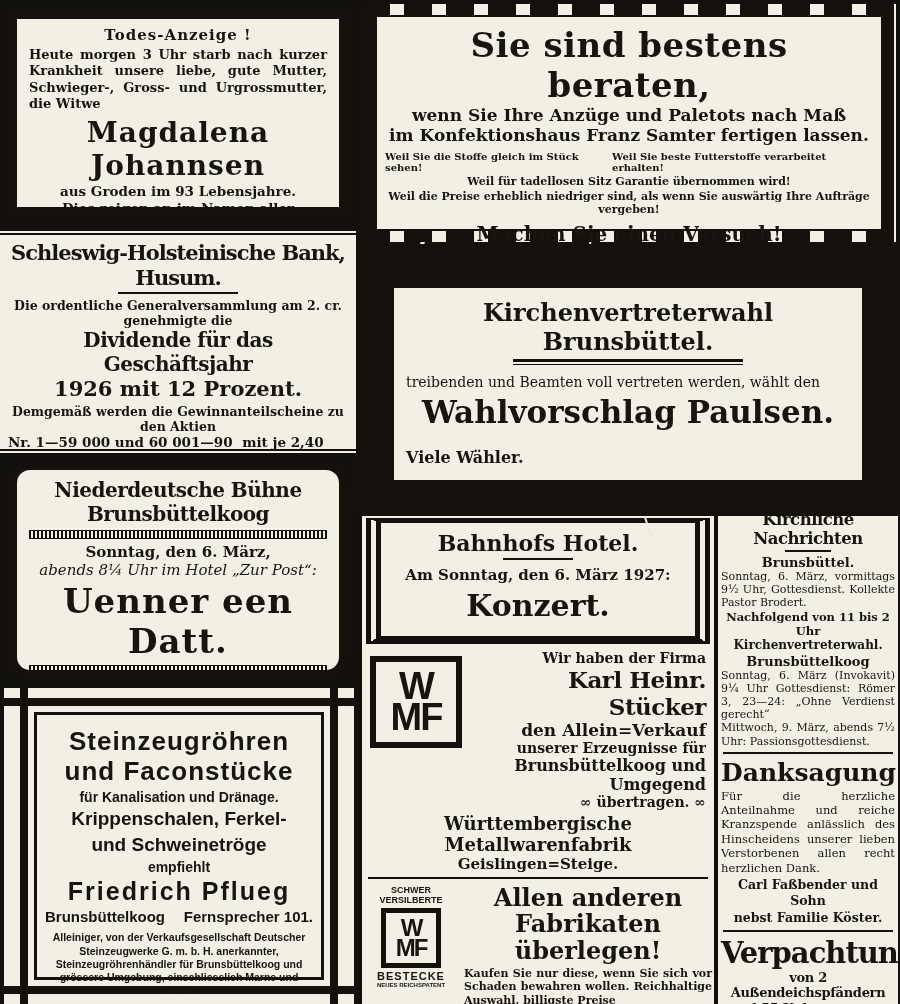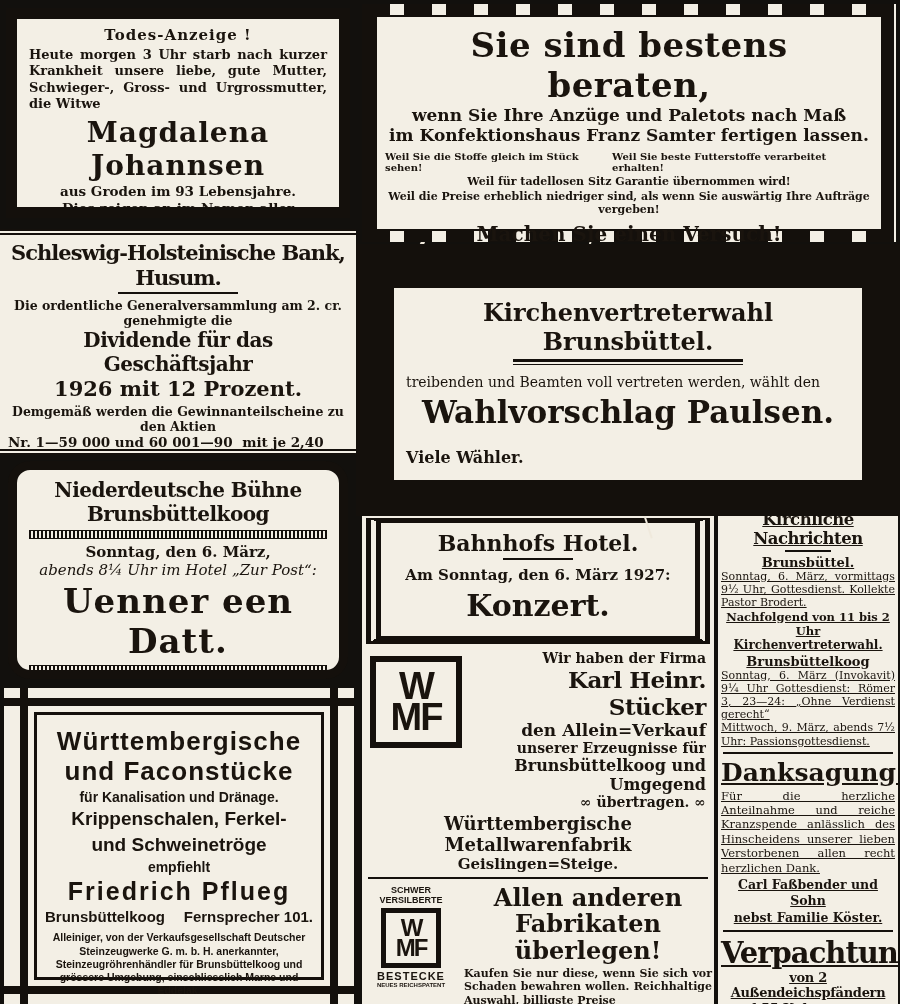--- a/index.html
+++ b/index.html
@@ -105,21 +105,21 @@
   .wmf2-grid { display:flex; gap:6px; }
   .wmf2-logoblock { width:94px; text-align:center; }
   .wmf2-top { font-size:9px; font-weight:bold; line-height:1.15; }
   .wmf2-bestecke { font-size:11px; font-weight:bold; letter-spacing:1px; }
   .wmf2-patent { font-size:6px; font-weight:bold; }
   .wmf2-right { flex:1; text-align:center; }
   .wmf2-h { font-size:24px; font-weight:bold; line-height:1.1; }
   .wmf2-body { font-size:11px; font-weight:bold; text-align:justify; margin-top:3px; line-height:1.2; }
 
   
-  .col-right { left:718px; top:508px; width:180px; height:496px; padding:2px 3px;text-decoration:underline; }
+  .col-right { left:718px; top:508px; width:180px; height:496px; padding:2px 3px; }
   .cn-title { font-size:16.5px; font-weight:bold; text-align:center; letter-spacing:-0.5px; }
   .cn-rule { width:46px; margin:2px auto 3px; border-top:2px solid #14100c; }
   .cn-sec { font-size:13px; font-weight:bold; text-align:center; margin-top:2px; }
   .cn-body { font-size:11px; text-align:justify; line-height:1.2; }
   .cn-line { font-size:11.5px; font-weight:bold; text-align:center; }
   .cn-bold { font-size:12px; font-weight:bold; text-align:center; }
   .rc-rule { border:none; border-top:2px solid #14100c; margin:4px 2px; }
   .dk-title { font-size:25px; font-weight:bold; text-align:center; }
   .dk-body { font-size:11.5px; text-align:justify; line-height:1.25; margin-top:2px; }
   .dk-sign { font-size:12.5px; font-weight:bold; text-align:center; line-height:1.25; margin-top:2px; }
@@ -166,21 +166,21 @@
   <div class="c theater-sub">Speel in dree Uptöög von Jan Fabricius.</div>
 
 </div>
 
 <div class="ad-stein paper sans">
   <div class="stein-bar-ht"></div>
   <div class="stein-bar-hb"></div>
   <div class="stein-bar-vl"></div>
   <div class="stein-bar-vr"></div>
   <div class="stein-inner">
-    <div class="stein-h">Württembergische</div>
+    <div class="stein-h">Steinzeugröhren</div>
     <div class="stein-h">und Faconstücke</div>
     <div class="stein-sub">für Kanalisation und Dränage.</div>
     <div class="stein-l">Krippenschalen, Ferkel-</div>
     <div class="stein-l">und Schweinetröge</div>
     <div class="stein-emp">empfiehlt</div>
     <div class="stein-name">Friedrich Pflueg</div>
     <div class="stein-row">
       <span>Brunsbüttelkoog</span>
       <span>Fernsprecher 101.</span>
     </div>

